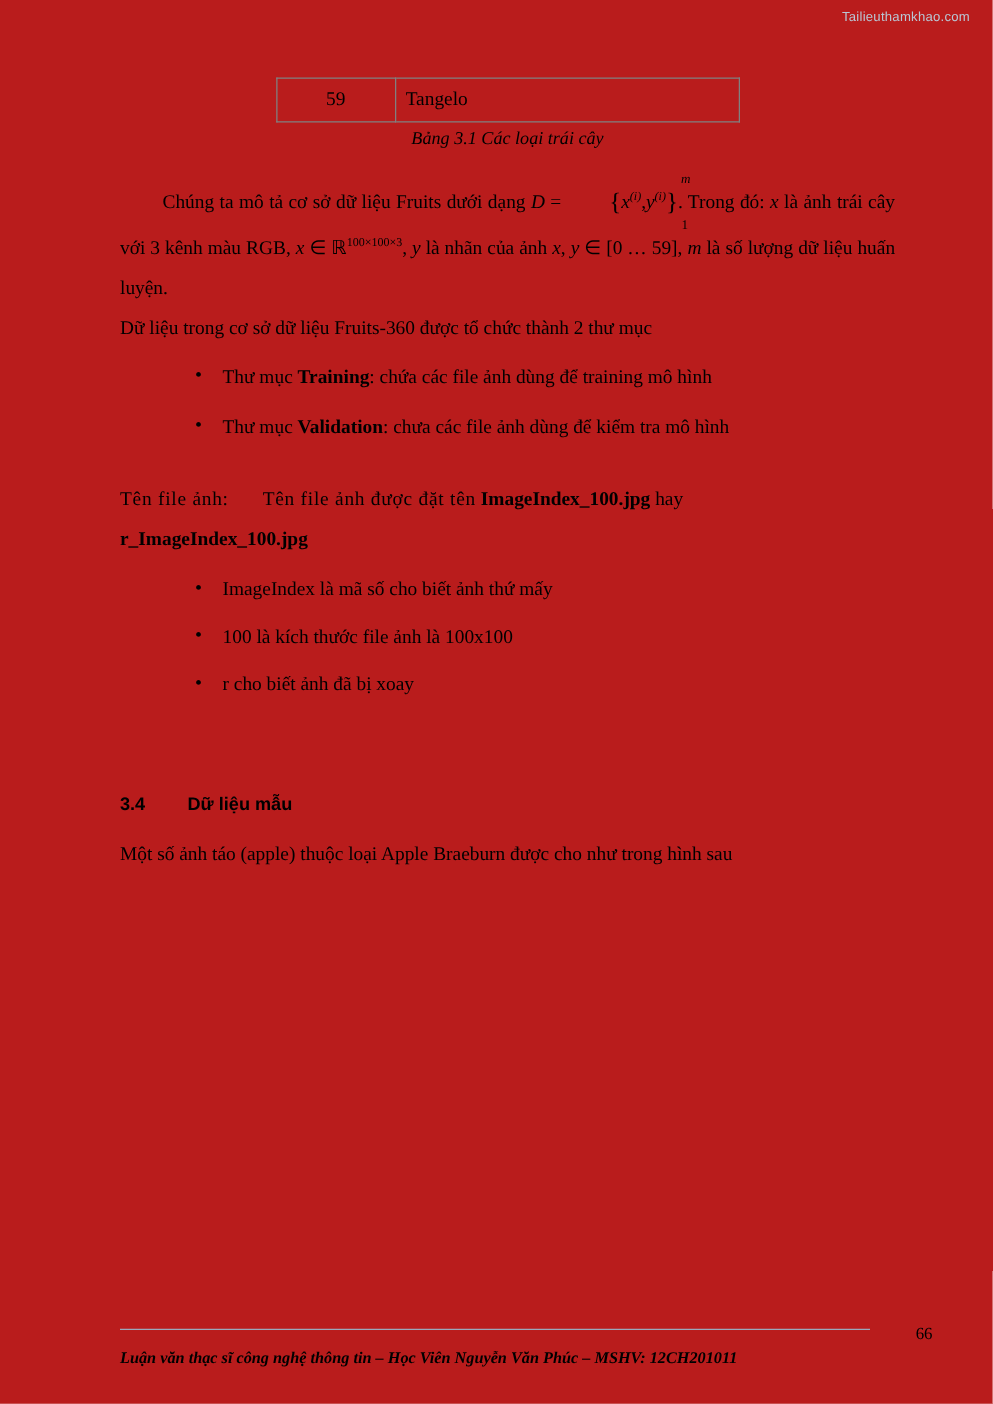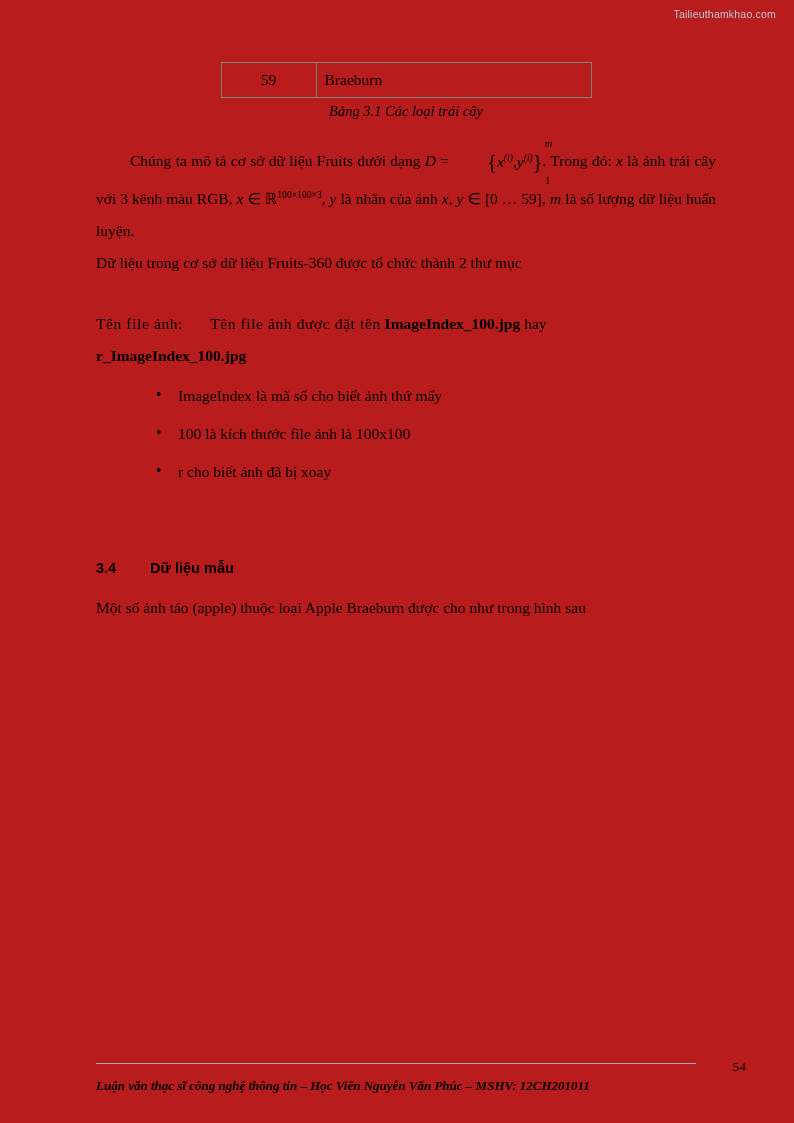--- a/index.html
+++ b/index.html
@@ -196,36 +196,40 @@
 
   <div class="watermark">Tailieuthamkhao.com</div>
 
   <div class="content">
 
     <div class="tbl-wrap">
       <table class="fruit-table">
         <tbody>
           <tr>
             <td class="idx">59</td>
-            <td class="nm">Braeburn</td>
+            <td class="nm">Tangelo</td>
           </tr>
         </tbody>
       </table>
     </div>
     <div class="caption">Bảng  3.1 Các loại trái cây</div>
 
     <div class="para-block">
       <p class="body indent"><span>Chúng ta mô tả cơ sở dữ liệu Fruits dưới dạng </span><span class="mathi">D</span>
         <span class="mrm">=</span>
         <span class="brace-group"><span class="bigbrace">{</span><span class="mathi">x</span><sup class="sm mathi">(i)</sup><span>,</span><span class="mathi">y</span><sup class="sm mathi">(i)</sup><span class="bigbrace">}</span><span class="brace-sup">m</span><span class="brace-sub">1</span></span><span>. Trong đó: </span><span class="mathi">x</span><span> là ảnh trái cây với 3 kênh màu RGB, </span><span class="mathi">x</span> <span>∈</span> <span>ℝ</span><sup class="sm">100×100×3</sup><span>, </span><span class="mathi">y</span><span> là nhãn của ảnh </span><span class="mathi">x</span><span>, </span><span class="mathi">y</span> <span>∈</span> <span>[0 … 59]</span><span>, </span><span class="mathi">m</span><span> là số lượng dữ liệu huấn luyện.</span></p>
     </div>
 
 
     <p class="body h-spacer-after">Dữ liệu trong cơ sở dữ liệu Fruits-360 được tổ chức thành 2 thư mục</p>
 
+    <ul class="bl">
+      <li><span>Thư mục </span><b class="nb">Training</b><span>: chứa các file ảnh dùng để training mô hình</span></li>
+      <li><span>Thư mục </span><b class="nb">Validation</b><span>: chưa các file ảnh dùng để kiểm tra mô hình</span></li>
+    </ul>
 
 
     <div class="filename-para">
       <span class="spread" style="letter-spacing:0.6px;">Tên   file   ảnh:</span>
       &nbsp;&nbsp;&nbsp;&nbsp;&nbsp;
       <span class="spread" style="letter-spacing:0.6px;">Tên  file  ảnh  được  đặt  tên</span>
       <span class="bold-name">ImageIndex_100.jpg</span>
       <span>hay</span>
     </div>
     <div class="fn2">r_ImageIndex_100.jpg</div>
@@ -240,15 +244,15 @@
       <span class="sec-num">3.4</span>
       <span>Dữ liệu mẫu</span>
     </h2>
 
     <p class="body" style="margin-top:16px;">Một số ảnh táo (apple) thuộc loại  Apple Braeburn được cho như trong hình sau</p>
 
   </div>
 
   <div class="footer-rule"></div>
   <div class="footer-text">Luận văn thạc sĩ công nghệ thông tin – Học Viên Nguyễn Văn Phúc – MSHV: 12CH201011</div>
-  <div class="page-num">54</div>
+  <div class="page-num">66</div>
 
 </div>
 
 </body></html>

